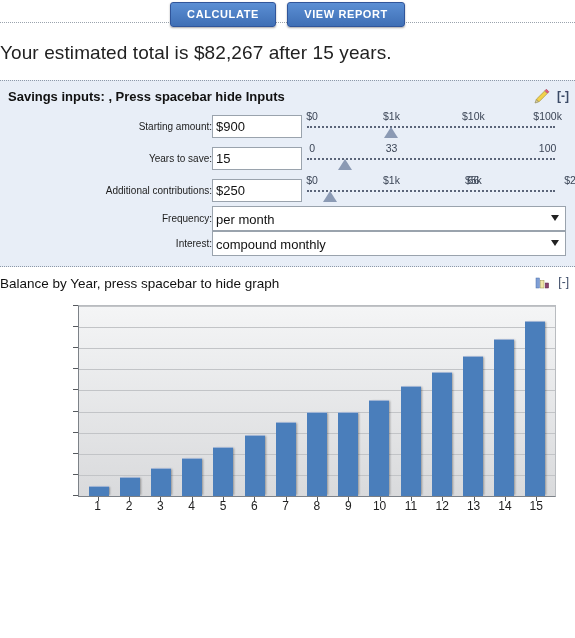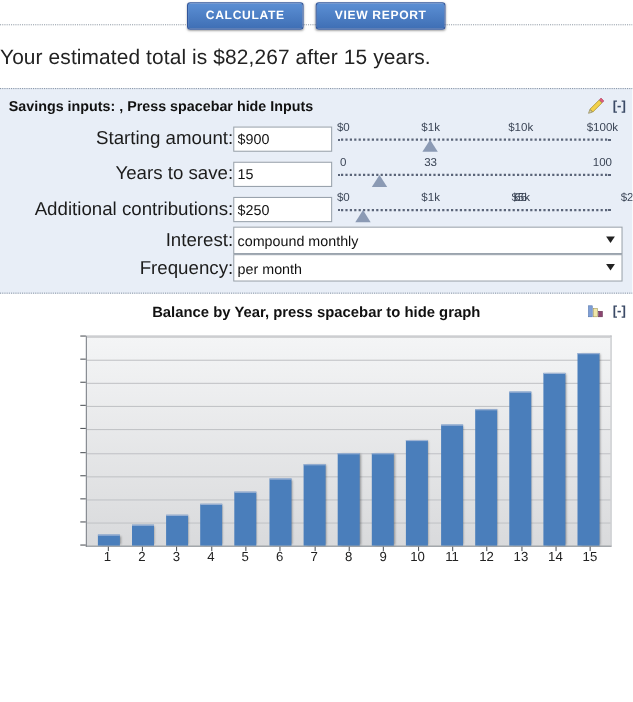--- a/index.html
+++ b/index.html
@@ -65,21 +65,21 @@
   .pencil{width:16px;height:16px;display:block;}
   .collapse{
     color:#3b4a66;font-size:12px;cursor:pointer;
     font-family:"Liberation Sans", sans-serif;
   }
 
   table.form{border-collapse:collapse;width:100%;}
   table.form td{padding:0;vertical-align:middle;}
   td.lbl{
     text-align:right;white-space:nowrap;
-    padding-right:6px;font-size:17px;color:#1c1c1c;
+    padding-right:6px;font-size:10px;color:#1c1c1c;
     width:212px;
   }
   td.fld{width:95px;}
   .txt{
     width:90px;height:23px;box-sizing:border-box;
     border:1px solid #9aa3ad;background:#ffffff;
     font-size:13px;font-family:"Liberation Sans", sans-serif;
     padding:1px 3px;color:#111;
     outline:none;
   }
@@ -124,22 +124,22 @@
     position:absolute;right:7px;top:9px;
     width:0;height:0;pointer-events:none;
     border-left:4px solid transparent;
     border-right:4px solid transparent;
     border-top:6px solid #222;
   }
 
   
   .chart-sec{padding-top:4px;position:relative;}
   .chart-head{
-    position:relative;text-align:center;
-    font-weight:bold;font-size:13.5px;color:#111;
+    position:relative;text-align:left;
+    font-weight:normal;font-size:13.5px;color:#111;
     padding:5px 0 6px;
   }
   .chart-head .tools{
     position:absolute;right:6px;top:4px;
     display:flex;align-items:center;gap:7px;
   }
   .chartico{width:16px;height:13px;display:block;}
 
   .plot-area{
     position:relative;
@@ -273,26 +273,26 @@
               <div class="handle" style="left: 9%;"></div>
             </div>
           </td>
         </tr>
       </tbody>
   </table>
 
   <table class="form">
     <tbody>
         <tr class="selrow">
+          <td class="lbl">Frequency:</td>
+          <td colspan="2"><span class="selwrap"><div class="sel" style="line-height: 23px;">per month</div><span class="arrow"></span></span></td>
+        </tr>
+        <tr class="selrow">
           <td class="lbl">Interest:</td>
           <td colspan="2"><span class="selwrap"><div class="sel" style="line-height: 23px;">compound monthly</div><span class="arrow"></span></span></td>
-        </tr>
-        <tr class="selrow">
-          <td class="lbl">Frequency:</td>
-          <td colspan="2"><span class="selwrap"><div class="sel" style="line-height: 23px;">per month</div><span class="arrow"></span></span></td>
         </tr>
       </tbody>
   </table>
 </div>
 
 <div class="chart-sec">
   <div class="chart-head">
     <span>Balance by Year, press spacebar to hide graph</span>
     <span class="tools">
       <span>

